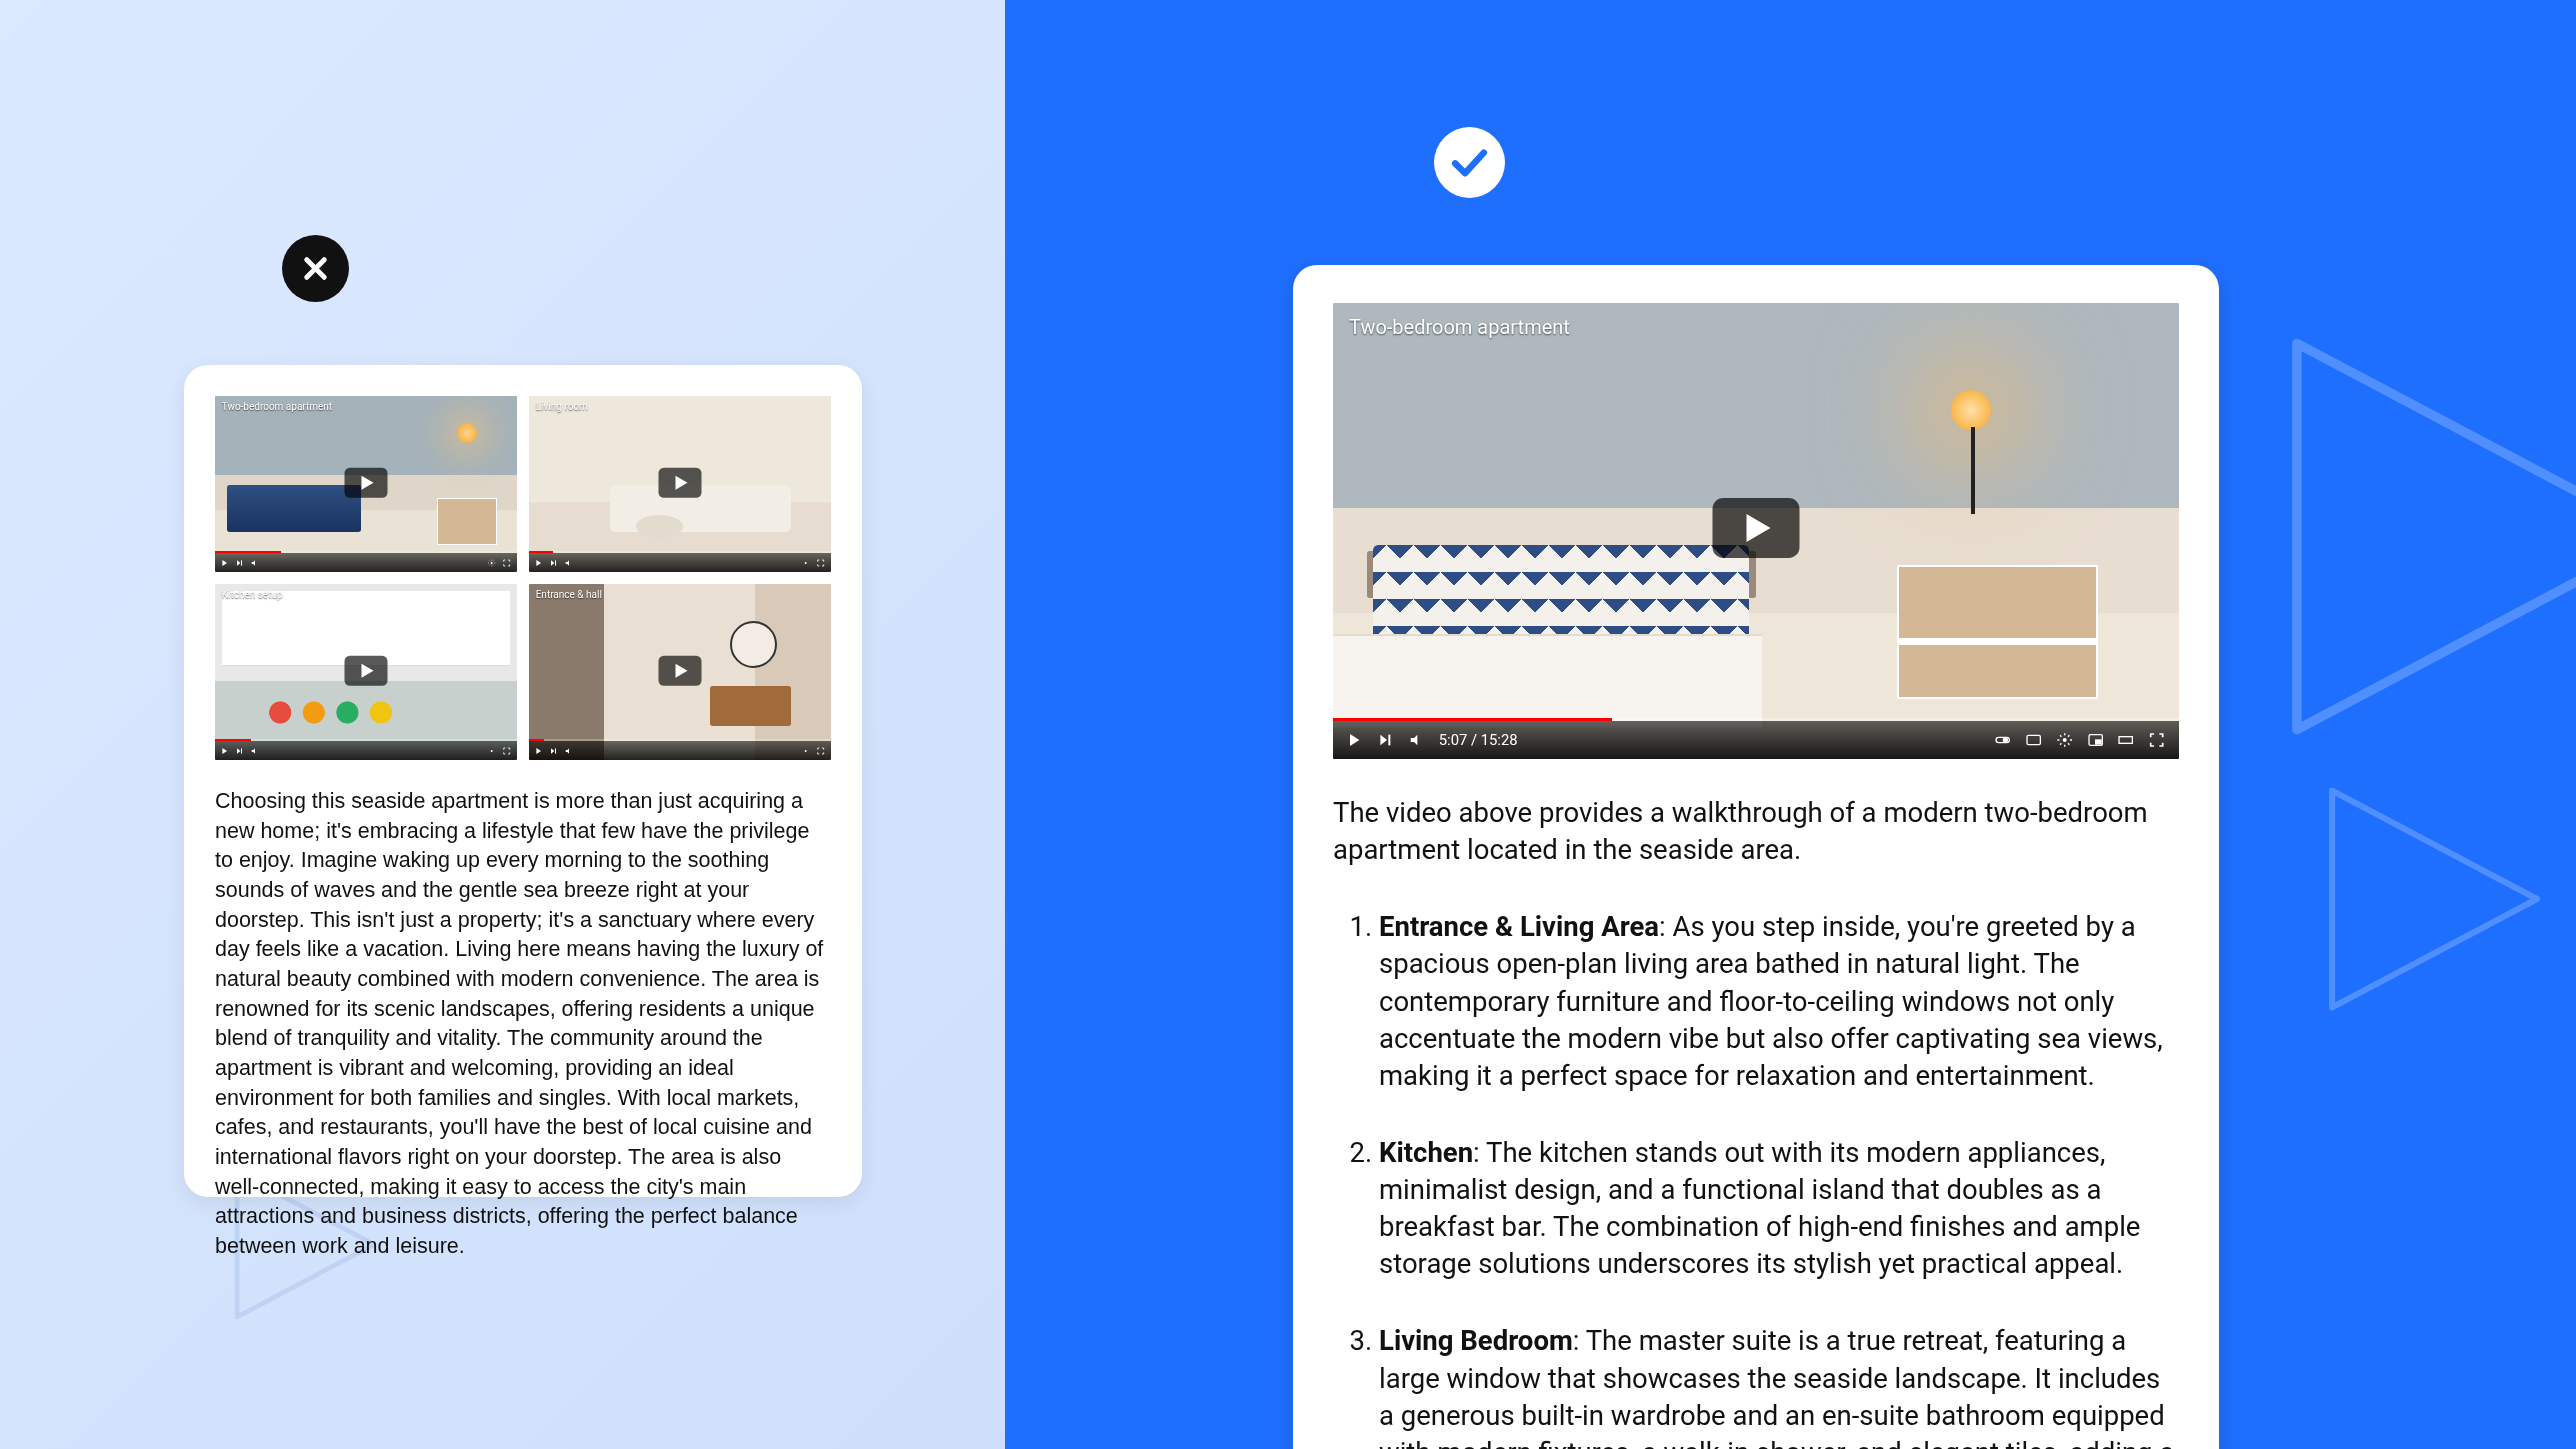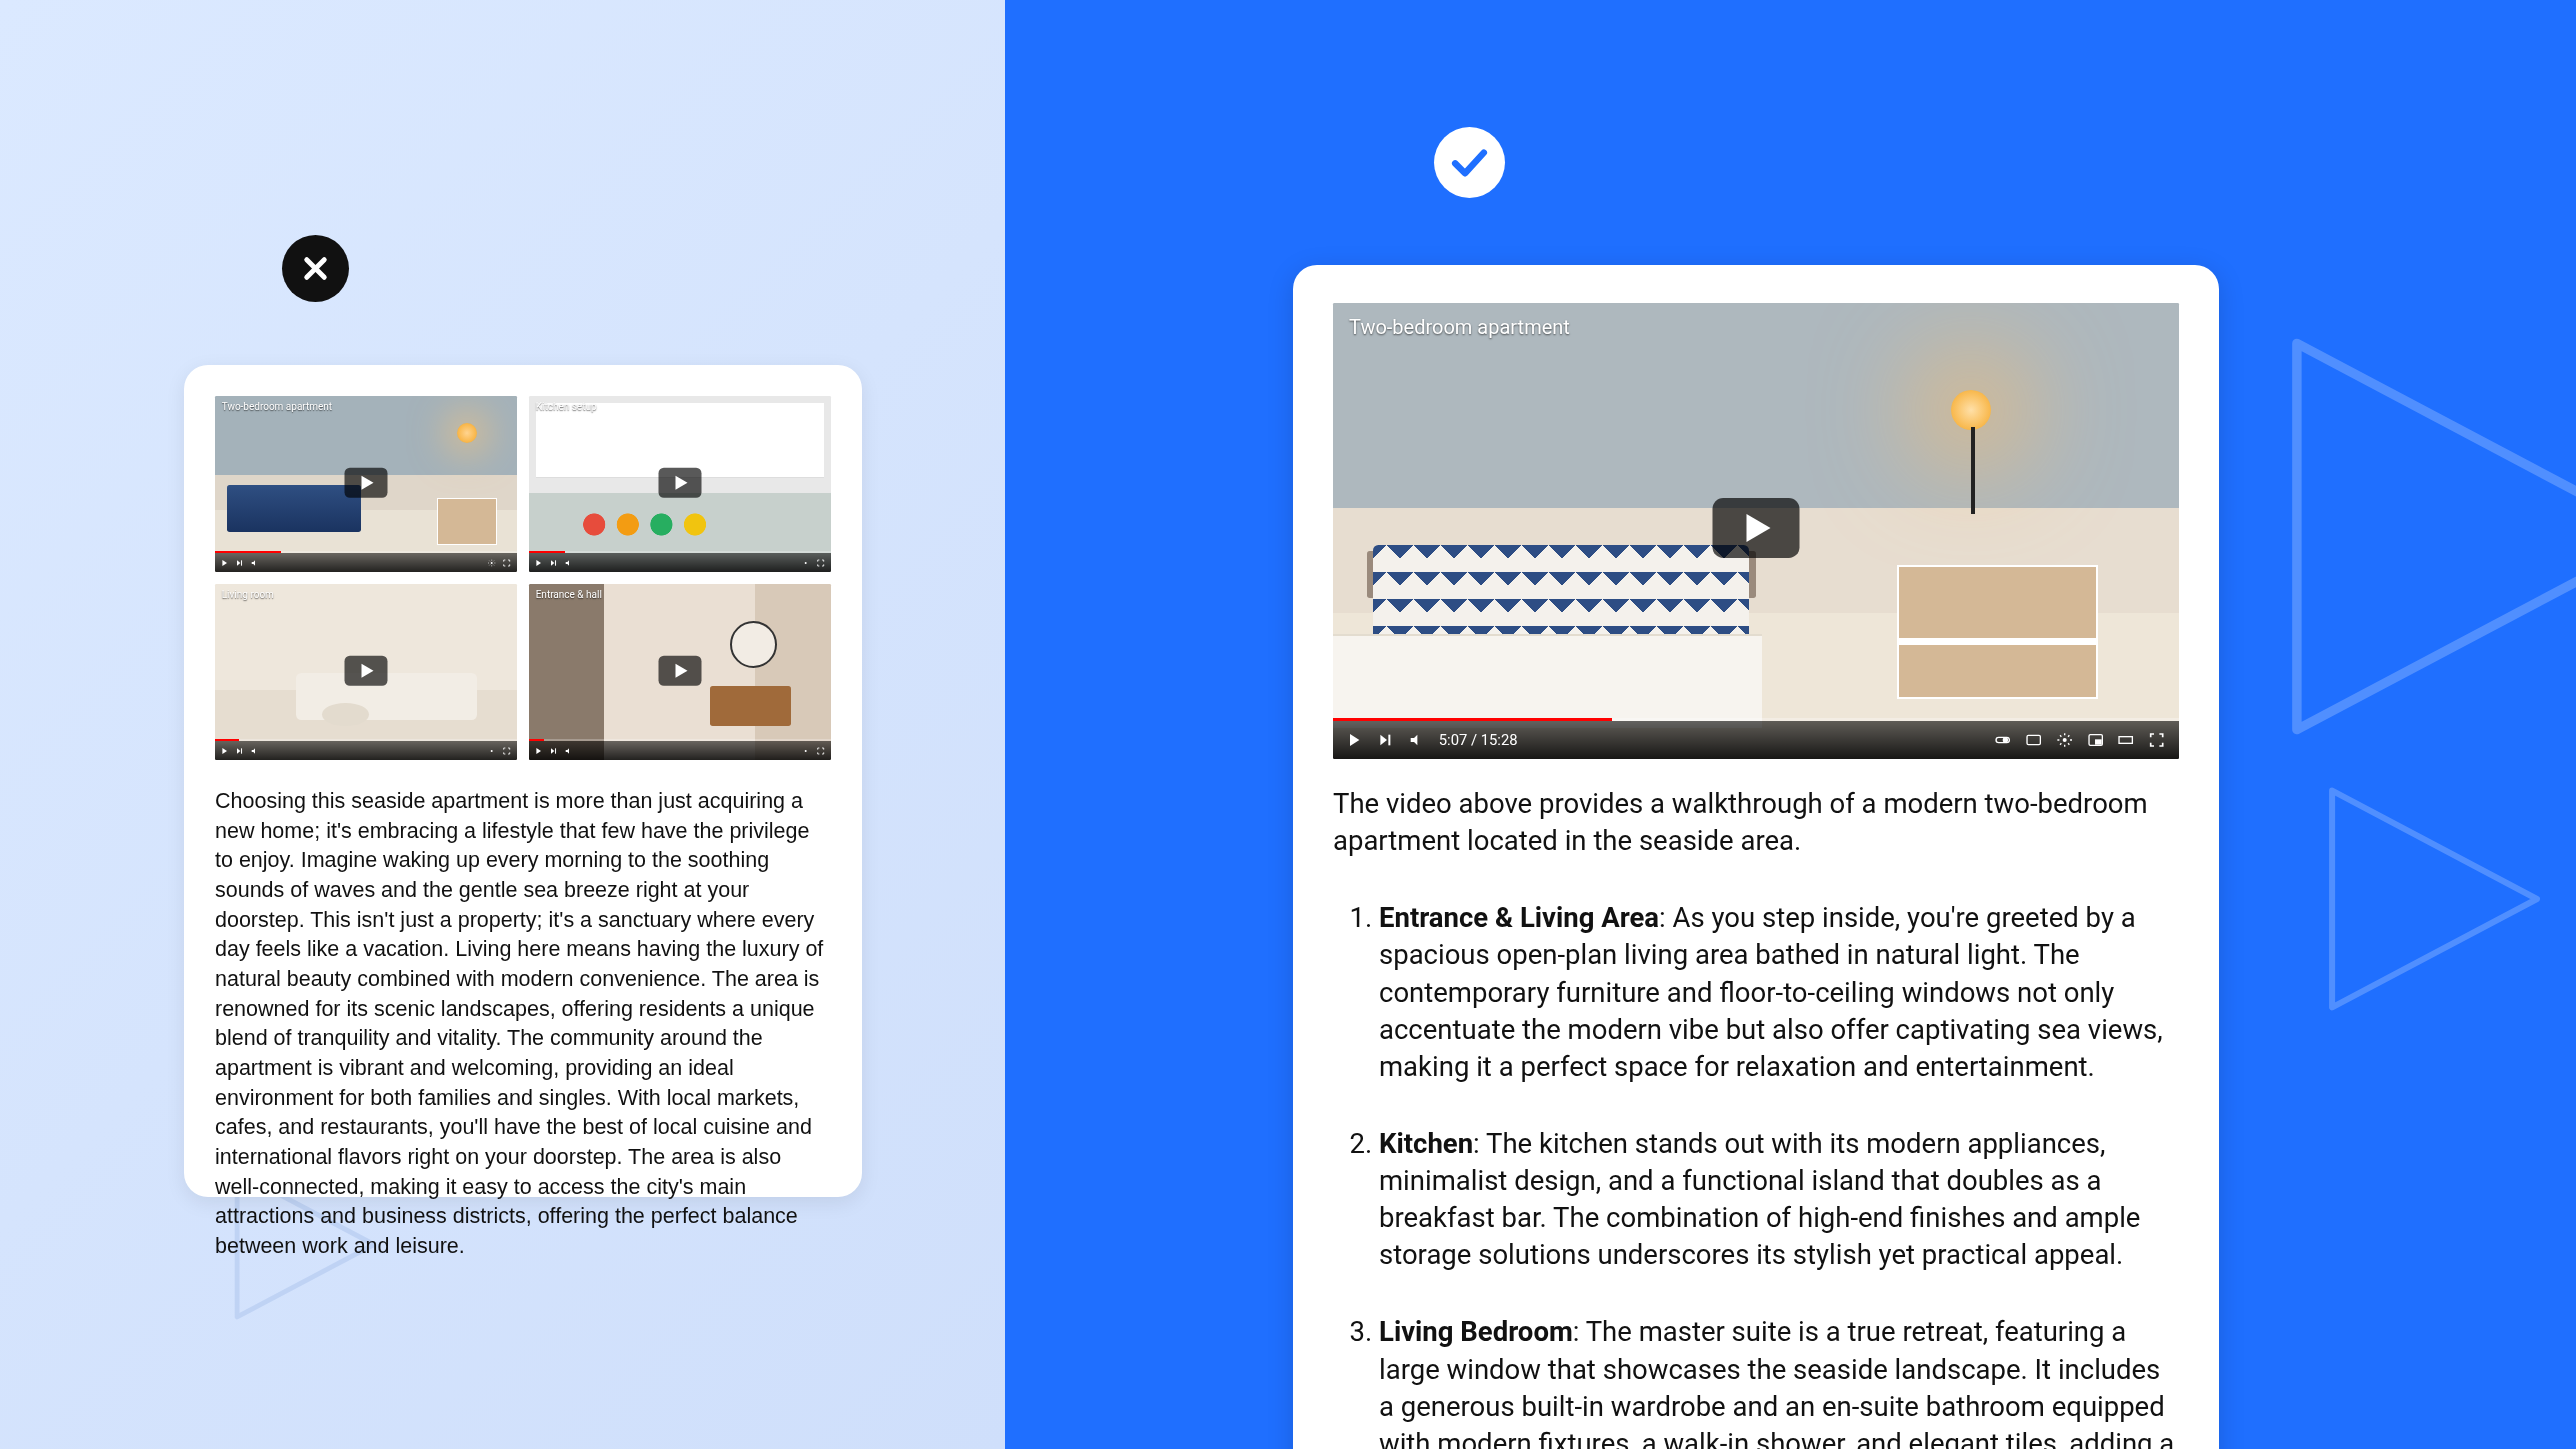--- a/index.html
+++ b/index.html
@@ -323,21 +323,21 @@
   .ctrlbar-lg {
     position:absolute;left:0;right:0;bottom:0;height:38px;
     background:linear-gradient(to top, rgba(0,0,0,0.9), rgba(0,0,0,0.6));
     display:flex;align-items:center;padding:0 13.4px;gap:13.4px;color:#fff;font-size:14.8px;
   }
   .ctrlbar-lg .spacer{flex:1;}
   .ctrlbar-lg .icon-md{width:17.4px;height:16px;}
   .ctrlbar-lg .time{font-size:14.8px;}
 
   .good-intro {
-    margin-top: 26px;
+    margin-top: 35px;
     font-size: 27.5px;
     line-height: 1.35;
     color: #111;
   }
 
   .good-list {
     margin-top: 32px;
     padding-left: 46px;
     font-size: 27.5px;
     line-height: 1.35;
@@ -393,57 +393,57 @@
           <svg class="icon-sm" viewBox="0 0 24 24" fill="#fff">
               <circle cx="12" cy="12" r="3"></circle>
               <path d="M12 2v3M12 19v3M4 12H1M23 12h-3M5 5l2 2M17 17l2 2M5 19l2-2M17 7l2-2" stroke="#fff" stroke-width="2"></path>
             </svg>
           <svg class="icon-sm" viewBox="0 0 24 24" fill="none" stroke="#fff" stroke-width="2.5">
               <path d="M3 8V3h5M21 8V3h-5M3 16v5h5M21 16v5h-5"></path>
             </svg>
         </div>
       </div>
 
+      <div class="thumb scene-living">
+        <div class="thumb-title">Living room</div>
+        <div class="play-btn-sm">
+            <div class="tri"></div>
+          </div>
+        <div class="progress-sm">
+            <div class="fill" style="width:8%"></div>
+          </div>
+        <div class="ctrlbar">
+          <svg class="icon-sm" viewBox="0 0 24 24" fill="#fff">
+              <polygon points="5,3 19,12 5,21"></polygon>
+            </svg>
+          <svg class="icon-sm" viewBox="0 0 24 24" fill="#fff">
+              <polygon points="4,4 14,12 4,20"></polygon>
+              <rect x="16" y="4" width="3" height="16"></rect>
+            </svg>
+          <svg class="icon-sm" viewBox="0 0 24 24" fill="#fff">
+              <polygon points="3,9 8,9 13,4 13,20 8,15 3,15"></polygon>
+            </svg>
+          <div class="spacer"></div>
+          <svg class="icon-sm" viewBox="0 0 24 24" fill="#fff">
+              <circle cx="12" cy="12" r="3"></circle>
+            </svg>
+          <svg class="icon-sm" viewBox="0 0 24 24" fill="none" stroke="#fff" stroke-width="2.5">
+              <path d="M3 8V3h5M21 8V3h-5M3 16v5h5M21 16v5h-5"></path>
+            </svg>
+        </div>
+      </div>
+
       <div class="thumb scene-kitchen">
         <div class="fruits"></div>
         <div class="thumb-title">Kitchen setup</div>
         <div class="play-btn-sm">
             <div class="tri"></div>
           </div>
         <div class="progress-sm">
             <div class="fill" style="width:12%"></div>
-          </div>
-        <div class="ctrlbar">
-          <svg class="icon-sm" viewBox="0 0 24 24" fill="#fff">
-              <polygon points="5,3 19,12 5,21"></polygon>
-            </svg>
-          <svg class="icon-sm" viewBox="0 0 24 24" fill="#fff">
-              <polygon points="4,4 14,12 4,20"></polygon>
-              <rect x="16" y="4" width="3" height="16"></rect>
-            </svg>
-          <svg class="icon-sm" viewBox="0 0 24 24" fill="#fff">
-              <polygon points="3,9 8,9 13,4 13,20 8,15 3,15"></polygon>
-            </svg>
-          <div class="spacer"></div>
-          <svg class="icon-sm" viewBox="0 0 24 24" fill="#fff">
-              <circle cx="12" cy="12" r="3"></circle>
-            </svg>
-          <svg class="icon-sm" viewBox="0 0 24 24" fill="none" stroke="#fff" stroke-width="2.5">
-              <path d="M3 8V3h5M21 8V3h-5M3 16v5h5M21 16v5h-5"></path>
-            </svg>
-        </div>
-      </div>
-
-      <div class="thumb scene-living">
-        <div class="thumb-title">Living room</div>
-        <div class="play-btn-sm">
-            <div class="tri"></div>
-          </div>
-        <div class="progress-sm">
-            <div class="fill" style="width:8%"></div>
           </div>
         <div class="ctrlbar">
           <svg class="icon-sm" viewBox="0 0 24 24" fill="#fff">
               <polygon points="5,3 19,12 5,21"></polygon>
             </svg>
           <svg class="icon-sm" viewBox="0 0 24 24" fill="#fff">
               <polygon points="4,4 14,12 4,20"></polygon>
               <rect x="16" y="4" width="3" height="16"></rect>
             </svg>
           <svg class="icon-sm" viewBox="0 0 24 24" fill="#fff">

